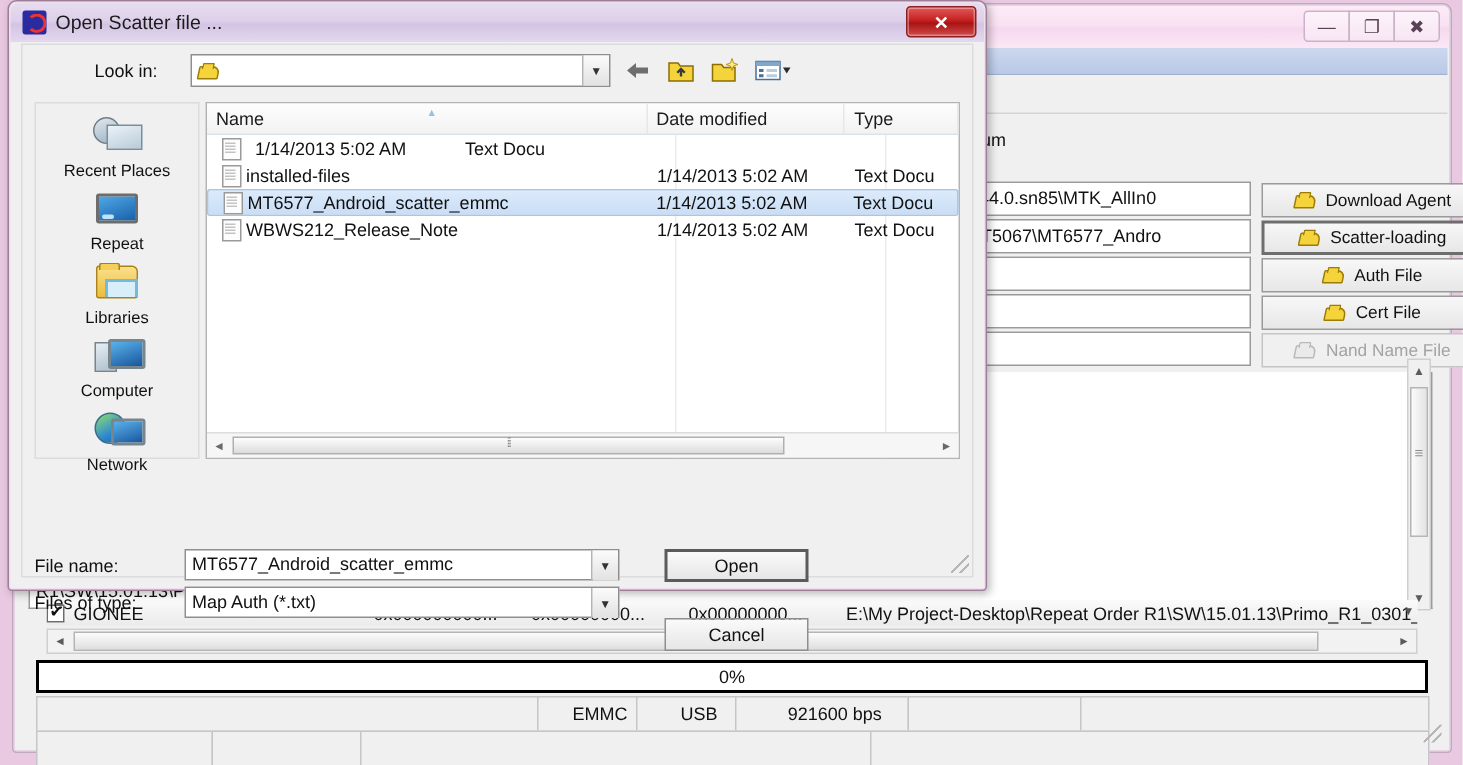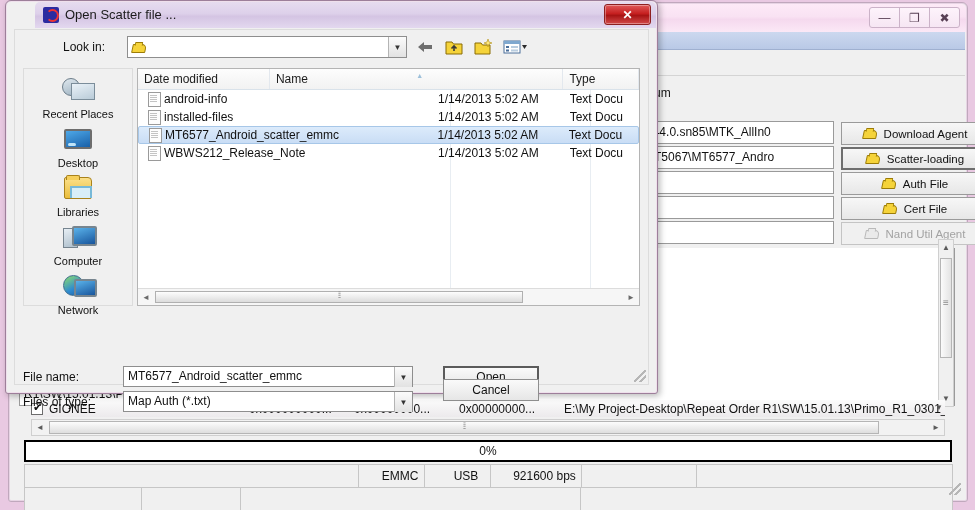--- a/index.html
+++ b/index.html
@@ -214,21 +214,20 @@
     position: absolute; left: 5px; top: 0px; width: 653px; height: 394px;
     background: #f0f0f0;
     border: 1px solid #9d7f9a;
     border-radius: 6px 6px 3px 3px;
     box-shadow: 0 0 0 1px #efe0ec inset, 2px 2px 6px rgba(0,0,0,.28);
   }
   .dlg-titlebar {
     position: absolute; left: 1px; top: 1px; right: 1px; height: 26px;
     background: linear-gradient(180deg,#e6dcef 0%, #ddd0ea 45%, #d4c4e3 55%, #e3d8ef 100%);
     border-radius: 5px 5px 0 0;
-    margin-left: 28px;
   }
   .dlg-icon {
     position: absolute; left: 8px; top: 5px; width: 16px; height: 16px;
     background: #2b2ba0; border-radius: 2px;
     overflow: hidden;
   }
   .dlg-icon:after {
     content: ""; position: absolute; left: 3px; top: 2px;
     width: 9px; height: 9px; border: 2px solid #e33; border-radius: 50%;
     border-left-color: transparent;
@@ -497,21 +496,21 @@
       <div class="bg-action">
         <span class="folder-ico">
             <i></i>
           </span>
         <span>Cert File</span>
       </div>
       <div class="bg-action disabled">
         <span class="folder-ico gray">
             <i></i>
           </span>
-        <span>Nand Util Agent</span>
+        <span>Nand Name File</span>
       </div>
     </div>
 
     <div class="bg-list">
       <div class="bg-list-row">R1\SW\15.01.13\Primo_R1_0301_T5067\WBWS2</div>
       <div class="bg-list-row">R1\SW\15.01.13\Primo_R1_0301_T5067\WBWS2</div>
       <div class="bg-list-row">R1\SW\15.01.13\Primo_R1_0301_T5067\WBWS2</div>
       <div class="bg-list-row">R1\SW\15.01.13\Primo_R1_0301_T5067\WBWS2</div>
       <div class="bg-list-row">R1\SW\15.01.13\Primo_R1_0301_T5067\WBWS2</div>
       <div class="bg-list-row">R1\SW\15.01.13\Primo_R1_0301_T5067\WBWS2</div>
@@ -546,21 +545,21 @@
     </div>
 
     <div class="progress-wrap">
       <span>0%</span>
     </div>
 
     <div class="status1">
       <div class="scell" style="width:335px"></div>
       <div class="scell" style="width:67px">EMMC</div>
       <div class="scell" style="width:67px">USB</div>
-      <div class="scell" style="width:92px">921600 bps</div>
+      <div class="scell" style="width:116px">921600 bps</div>
       <div class="scell" style="width:116px"></div>
       <div class="scell" style="flex:1"></div>
     </div>
 
     <div class="status2">
       <div class="scell" style="width:118px"></div>
       <div class="scell" style="width:100px"></div>
       <div class="scell" style="width:341px"></div>
       <div class="scell" style="flex:1"></div>
     </div>
@@ -624,21 +623,21 @@
       <div class="place">
         <div class="glyph">
             <span class="ic-recent"></span>
           </div>
         <div class="lbl">Recent Places</div>
       </div>
       <div class="place">
         <div class="glyph">
             <span class="ic-monitor"></span>
           </div>
-        <div class="lbl">Desktop</div>
+        <div class="lbl">Repeat</div>
       </div>
       <div class="place">
         <div class="glyph">
             <span class="ic-lib"></span>
           </div>
         <div class="lbl">Libraries</div>
       </div>
       <div class="place">
         <div class="glyph">
             <span class="ic-computer"></span>
@@ -648,30 +647,29 @@
       <div class="place">
         <div class="glyph">
             <span class="ic-network"></span>
           </div>
         <div class="lbl">Network</div>
       </div>
     </div>
 
     <div class="filelist">
       <div class="fl-head">
+        <div class="th sorted" style="width:312px">Name</div>
         <div class="th" style="width:140px">Date modified</div>
-        <div class="th sorted" style="width:312px">Name</div>
         <div class="th" style="width:80px">Type</div>
       </div>
       <div class="fl-vline" style="left:312px"></div>
       <div class="fl-vline" style="left:452px"></div>
       <div class="fl-body">
         <div class="fl-row">
           <span class="doc-ico"></span>
-          <span class="td" style="width:286px;padding-left:0">android-info</span>
           <span class="td" style="width:140px">1/14/2013 5:02 AM</span>
           <span class="td" style="width:80px">Text Docu</span>
         </div>
         <div class="fl-row">
           <span class="doc-ico"></span>
           <span class="td" style="width:286px;padding-left:0">installed-files</span>
           <span class="td" style="width:140px">1/14/2013 5:02 AM</span>
           <span class="td" style="width:80px">Text Docu</span>
         </div>
         <div class="fl-row selected">
@@ -704,19 +702,19 @@
 
     <div class="frm-label" style="left:8px; top:365px">Files of type:</div>
     <div class="frm-input" style="left:108px; top:361px; width:290px">
       <span>Map Auth (*.txt)</span>
       <span class="combo-arrow">▼</span>
     </div>
 
     <div class="dlg-btn default" style="left:428px; top:336px">
       <span>Open</span>
     </div>
-    <div class="dlg-btn" style="left:428px; top:349px">
+    <div class="dlg-btn" style="left:428px; top:382px">
       <span>Cancel</span>
     </div>
 
     <div class="grip"></div>
   </div>
 </div>
 
 </body></html>

